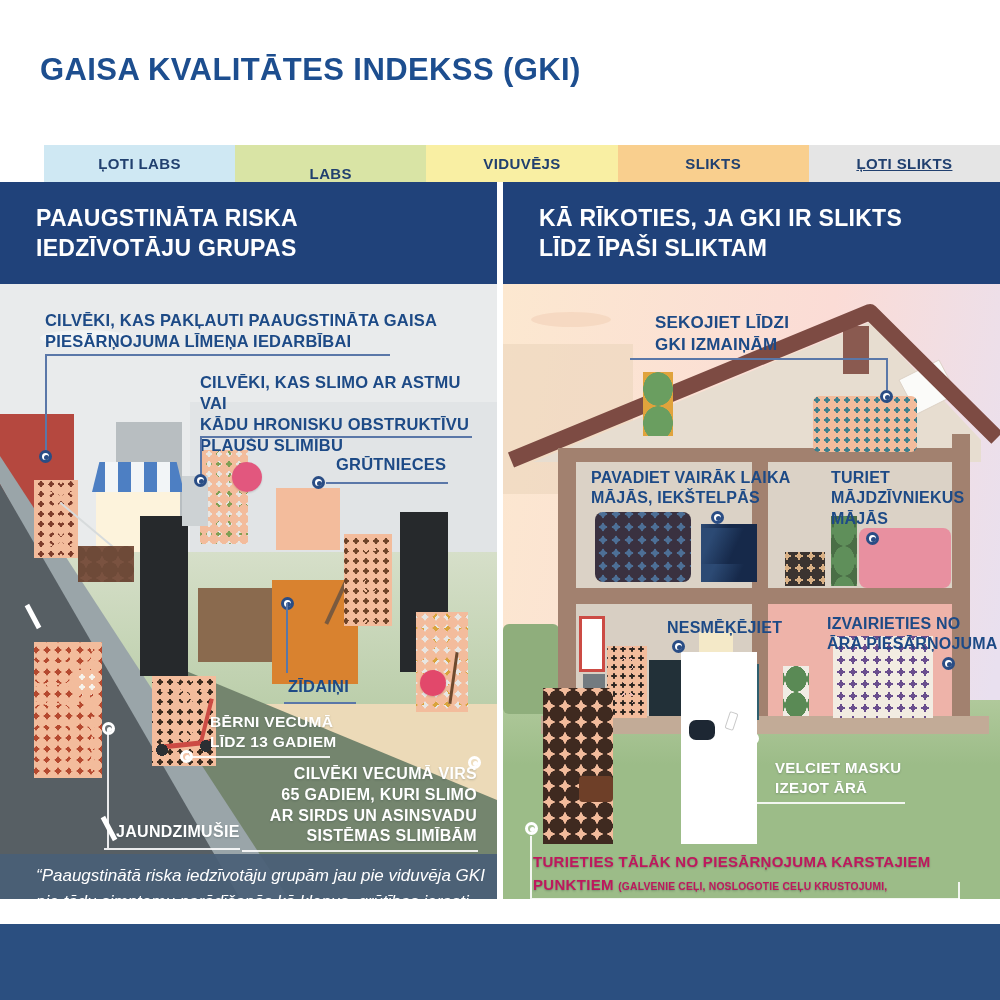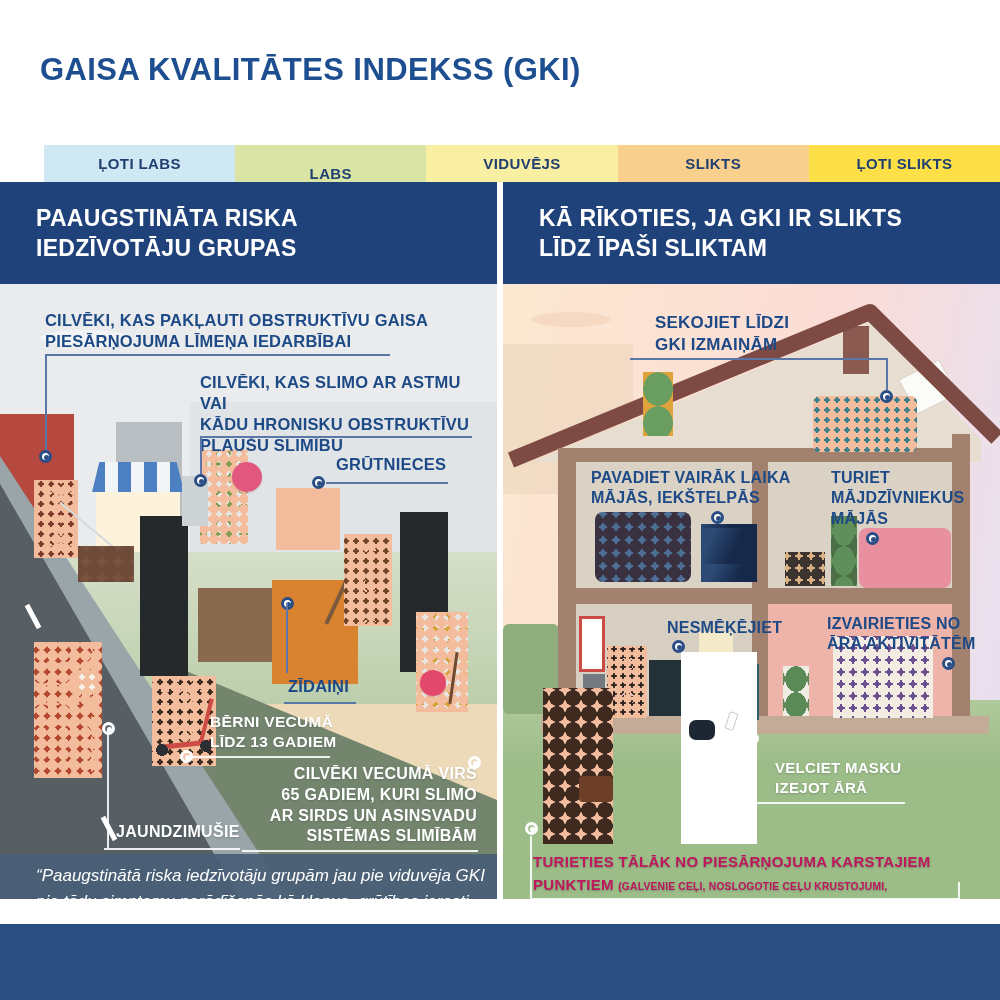--- a/index.html
+++ b/index.html
@@ -44,21 +44,21 @@
       </div>
     <div class="seg" style="background: rgb(217, 228, 165); align-items: flex-end;">
         <span>LABS</span>
       </div>
     <div class="seg" style="background: rgb(249, 239, 163);">
         <span>VIDUVĒJS</span>
       </div>
     <div class="seg" style="background: rgb(249, 207, 142);">
         <span>SLIKTS</span>
       </div>
-    <div class="seg" style="background: #fde047;">
+    <div class="seg" style="background: #e5e5e5; text-decoration: underline;">
         <span>ĻOTI SLIKTS</span>
       </div>
   </div>
 
   <div class="panel panel-l">
     <div class="phead">PAAUGSTINĀTA RISKA
 IEDZĪVOTĀJU GRUPAS</div>
     <div class="scene">
 
       <div class="abs" style="left:0;top:0;width:497px;height:280px;background:#e9ebec"></div>
@@ -219,21 +219,21 @@
         linear-gradient(#e2577e,#e2577e) 13px 6px/4px 9px,
         radial-gradient(closest-side,#e2577e 97%,transparent) 5px 9px/9px 14px,
         radial-gradient(closest-side,#e2577e 97%,transparent) 16px 9px/9px 14px,
         linear-gradient(#fff,#fff) 0 0/30px 30px"></div>
       <div class="pp" style="left:420px;top:386px;width:26px;height:26px;border-radius:50%;box-shadow:0 1px 2px rgba(0,0,0,.15);background:
         radial-gradient(circle closest-side,#e2486b 97%,transparent) 5px 7px/10px 10px,
         radial-gradient(circle closest-side,#e2486b 97%,transparent) 11px 7px/10px 10px,
         radial-gradient(circle closest-side,#e2486b 97%,transparent) 8px 11px/10px 10px,
         linear-gradient(#fff,#fff) 0 0/26px 26px"></div>
 
-      <div class="lbl" style="left:45px;top:26px;width:430px">CILVĒKI, KAS PAKĻAUTI OBSTRUKTĪVU GAISA
+      <div class="lbl" style="left:45px;top:26px;width:430px">CILVĒKI, KAS PAKĻAUTI PAAUGSTINĀTA GAISA
 PIESĀRŅOJUMA LĪMEŅA IEDARBĪBAI</div>
       <div class="ln" style="left:45px;top:70px;width:345px;height:2px"></div>
       <div class="ln" style="left:45px;top:70px;width:2px;height:100px"></div>
       <div class="tgt" style="left:39px;top:166px"></div>
       <div class="lbl" style="left:200px;top:88px;width:285px">CILVĒKI, KAS SLIMO AR ASTMU VAI
 KĀDU HRONISKU OBSTRUKTĪVU
 PLAUŠU SLIMĪBU</div>
       <div class="ln" style="left:200px;top:152px;width:272px;height:2px"></div>
       <div class="ln" style="left:200px;top:152px;width:2px;height:42px"></div>
       <div class="tgt" style="left:194px;top:190px"></div>
@@ -415,21 +415,21 @@
       <div class="lbl" style="left:88px;top:184px;font-size:16px">PAVADIET VAIRĀK LAIKA
 MĀJĀS, IEKŠTELPĀS</div>
       <div class="tgt" style="left:208px;top:227px"></div>
       <div class="lbl" style="left:328px;top:184px;font-size:16px">TURIET
 MĀJDZĪVNIEKUS
 MĀJĀS</div>
       <div class="tgt" style="left:363px;top:248px"></div>
       <div class="lbl" style="left:164px;top:334px;font-size:16px">NESMĒĶĒJIET</div>
       <div class="tgt" style="left:169px;top:356px"></div>
       <div class="lbl" style="left:324px;top:330px;font-size:16px">IZVAIRIETIES NO
-ĀRA AKTIVITĀTĒM</div>
+ĀRA PIESĀRŅOJUMA</div>
       <div class="tgt" style="left:439px;top:373px"></div>
       <div class="tgt tgtw" style="left:243px;top:448px"></div>
       <div class="lnw" style="left:248px;top:458px;width:2px;height:60px"></div>
       <div class="lblw" style="left:272px;top:474px;font-size:15px">VELCIET MASKU
 IZEJOT ĀRĀ</div>
       <div class="lnw" style="left:248px;top:518px;width:154px;height:2px"></div>
       <div class="tgt tgtw" style="left:22px;top:538px"></div>
       <div class="lnw" style="left:27px;top:552px;width:2px;height:62px"></div>
       <div class="hotspots">
         <span class="big">TURIETIES TĀLĀK NO PIESĀRŅOJUMA KARSTAJIEM PUNKTIEM </span><span class="small">(GALVENIE CEĻI, NOSLOGOTIE CEĻU KRUSTOJUMI, SASTRĒGUMI UTT.)</span>

